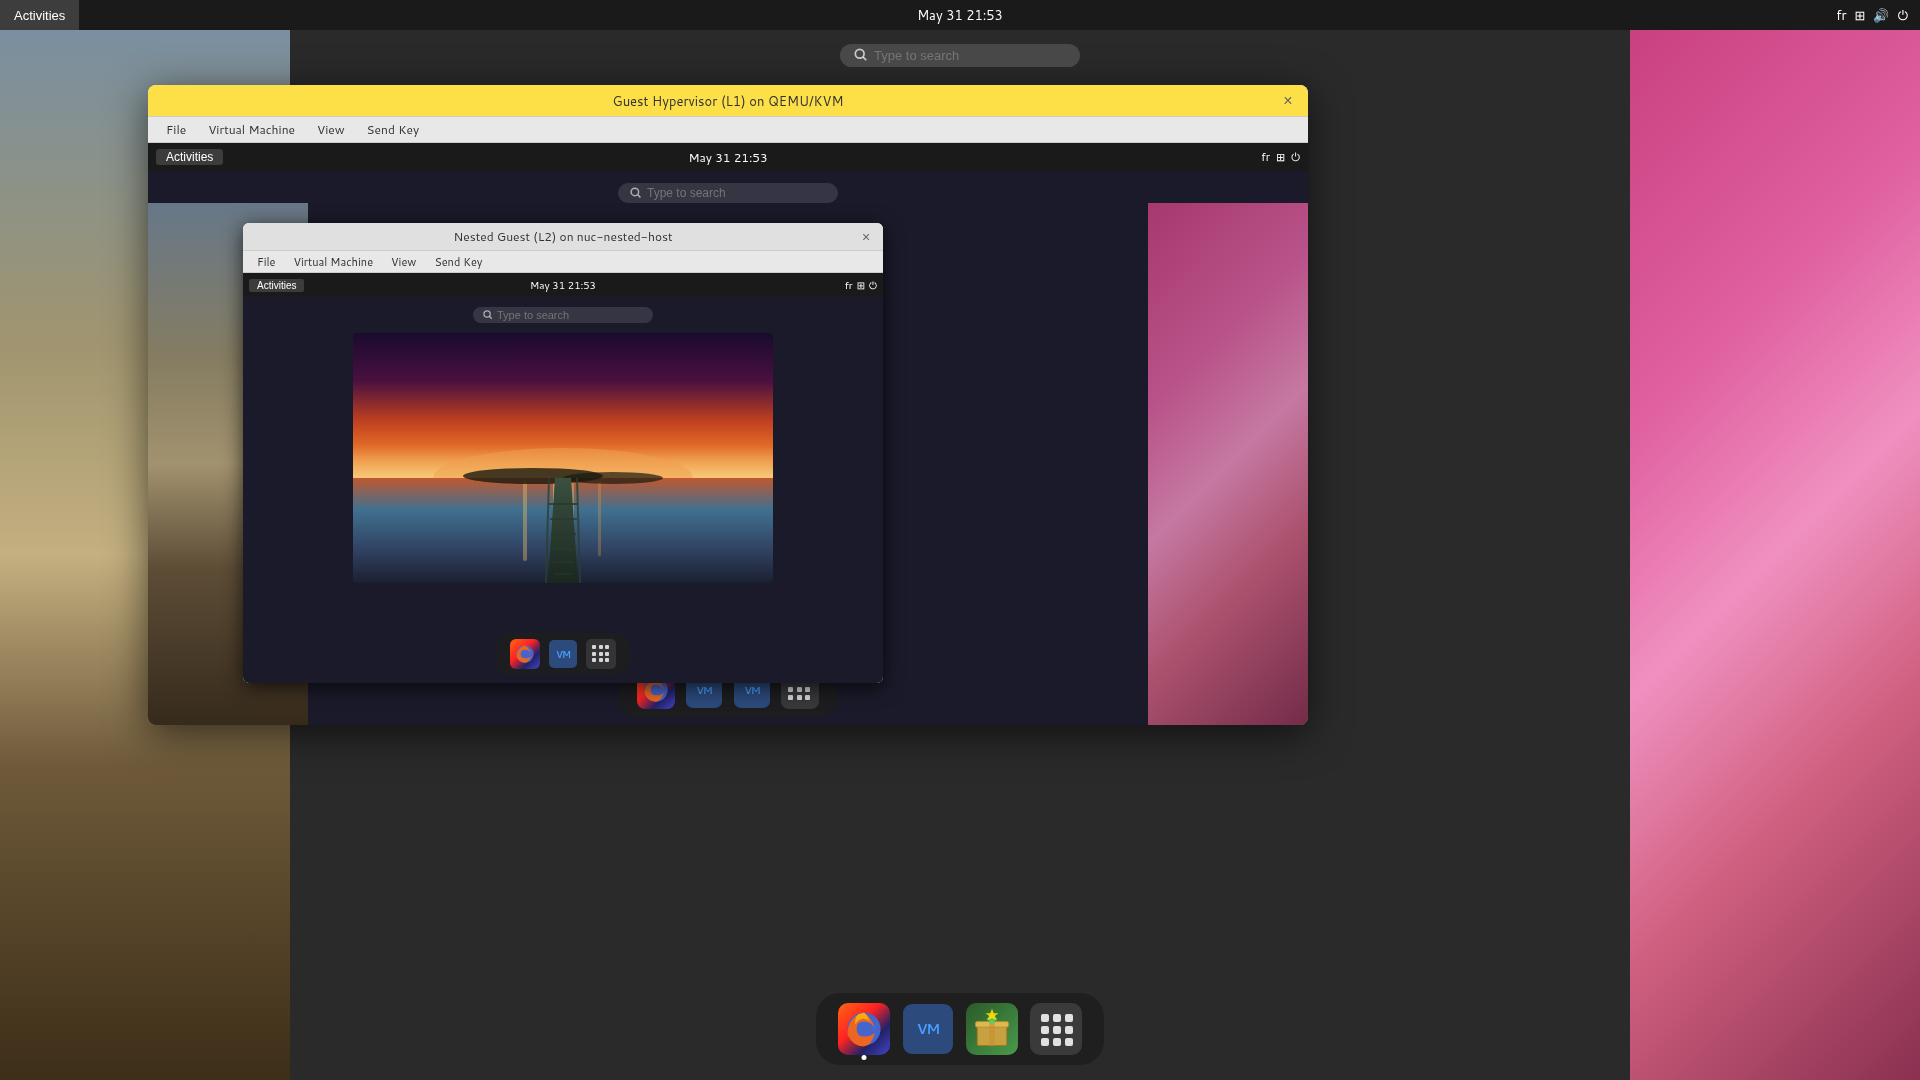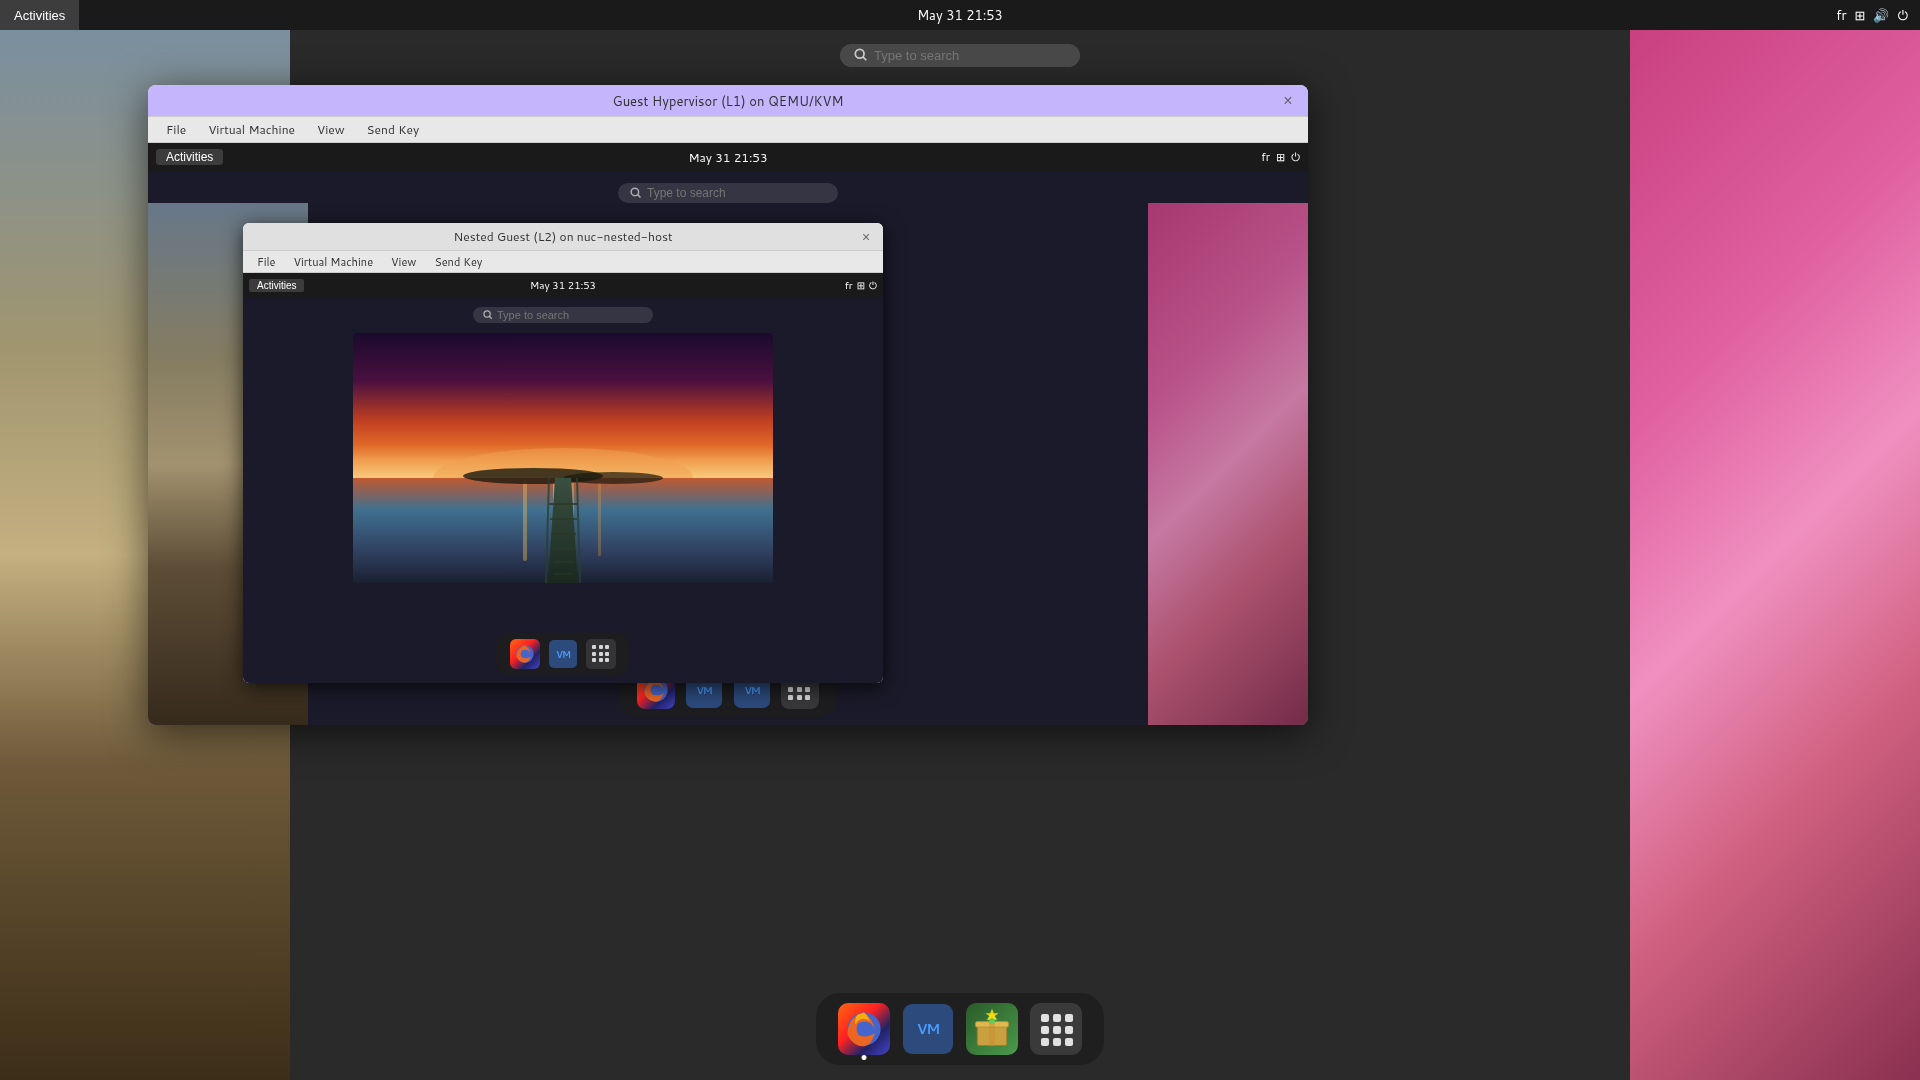--- a/index.html
+++ b/index.html
@@ -117,21 +117,21 @@
       height: 640px;
       background: #f0f0f0;
       border-radius: 8px;
       box-shadow: 0 8px 40px rgba(0,0,0,0.6);
       display: flex;
       flex-direction: column;
       overflow: hidden;
       z-index: 10;
     }
     .window-titlebar {
-      background: #c4b5fd;
+      background: #fde047;
       height: 32px;
       display: flex;
       align-items: center;
       justify-content: center;
       border-bottom: 1px solid #ccc;
       position: relative;
       flex-shrink: 0;
     }
     .window-titlebar span {
       font-size: 13px;

